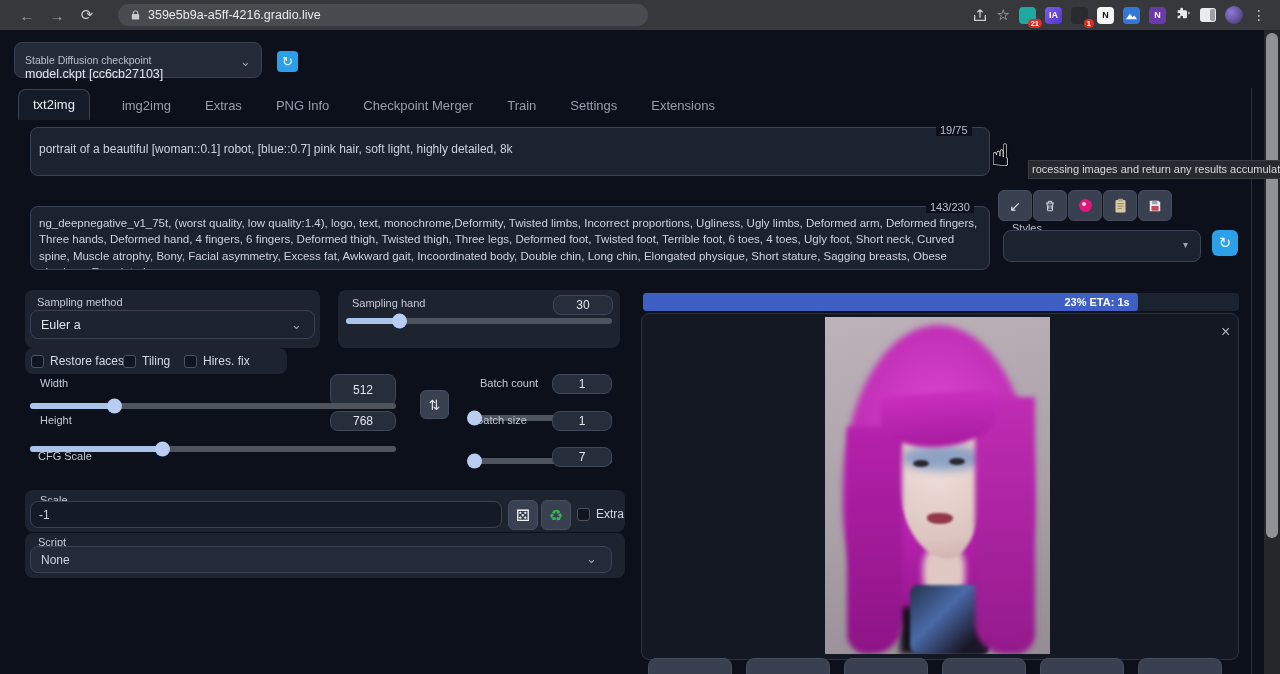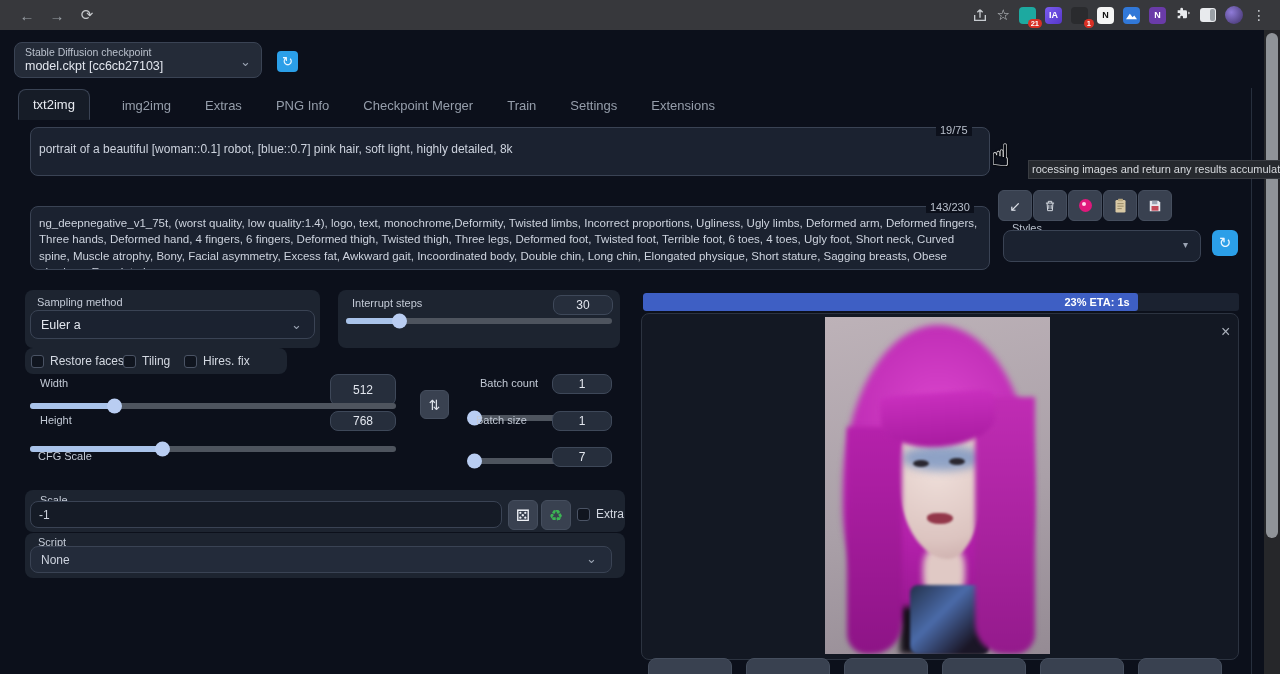--- a/index.html
+++ b/index.html
@@ -42,20 +42,26 @@
 </style>
 </head>
 <body>
 
 <div class="screen">
 
   <div class="abs chrome">
     <span class="nav-glyph" style="margin-left:12px">←</span>
     <span class="nav-glyph">→</span>
     <span class="nav-glyph" style="color:#c6c9cc">⟳</span>
+    <div class="url-pill">
+      <svg width="11" height="12" viewBox="0 0 24 24">
+          <path fill="#c7cbcf" d="M6 10V8a6 6 0 1 1 12 0v2h1a1 1 0 0 1 1 1v10a1 1 0 0 1-1 1H5a1 1 0 0 1-1-1V11a1 1 0 0 1 1-1h1zm2 0h8V8a4 4 0 0 0-8 0v2z"></path>
+        </svg>
+      <span class="url-text">359e5b9a-a5ff-4216.gradio.live</span>
+    </div>
     <div class="chrome-right">
       <svg width="16" height="16" viewBox="0 0 24 24">
           <path fill="none" stroke="#c7cbcf" stroke-width="2" d="M4 12v8h16v-8M12 16V4m0 0l-4 4m4-4l4 4"></path>
         </svg>
       <span style="color:#c7cbcf;font-size:15px">☆</span>
       <div class="ext" style="background:#1da9a0">
         <span class="badge">21</span>
       </div>
       <div class="ext" style="background:linear-gradient(135deg,#7a5cf0,#5636c8)">
         <span>IA</span>
@@ -82,21 +88,21 @@
       </div>
       <div style="width:18px;height:18px;border-radius:50%;background:radial-gradient(circle at 35% 35%,#8f7bd8,#3d2f66)"></div>
       <span style="color:#c7cbcf;font-size:14px">⋮</span>
     </div>
   </div>
 
   <div class="abs" style="left:1251px;top:88px;width:1px;height:586px;background:#272f3d"></div>
   <div class="abs" style="left:1264px;top:30px;width:16px;height:644px;background:#26272a"></div>
   <div class="abs" style="left:1266px;top:33px;width:12px;height:505px;background:#8f9398;border-radius:6px"></div>
 
-  <div class="abs input-box" style="left:14px;top:42px;width:248px;height:36px;background:#242b38;padding:3px 10px">
+  <div class="abs input-box" style="left:14px;top:42px;width:248px;height:36px;background:#242b38;padding:11px 10px">
     <div style="font-size:10.5px;color:#b9c0cc">Stable Diffusion checkpoint</div>
     <div style="font-size:12.5px;color:#e2e6ee;margin-top:1px">model.ckpt [cc6cb27103]</div>
     <span class="chev" style="position:absolute;right:10px;top:11px">⌄</span>
   </div>
   <div class="abs bluebtn" style="left:277px;top:51px;width:21px;height:21px;font-size:13px">↻</div>
 
   <div class="abs" style="left:18px;top:89px;display:flex;gap:30px;align-items:flex-end">
     <div class="tab active">txt2img</div>
     <div class="tab">img2img</div>
     <div class="tab">Extras</div>
@@ -157,21 +163,21 @@
   <div class="abs bluebtn" style="left:1212px;top:230px;width:26px;height:26px;border-radius:6px;font-size:15px">↻</div>
 
   <div class="abs block" style="left:25px;top:290px;width:295px;height:58px"></div>
   <div class="abs lbl" style="left:37px;top:296px">Sampling method</div>
   <div class="abs input-box" style="left:30px;top:310px;width:285px;height:29px">
     <span style="position:absolute;left:10px;top:7px;font-size:12.5px;color:#e2e6ee">Euler a</span>
     <span class="chev" style="position:absolute;right:12px;top:6px">⌄</span>
   </div>
 
   <div class="abs block" style="left:338px;top:290px;width:282px;height:58px"></div>
-  <div class="abs lbl" style="left:352px;top:297px">Interrupt steps</div>
+  <div class="abs lbl" style="left:352px;top:297px">Sampling hand</div>
   <div class="abs valbox" style="left:553px;top:295px;width:60px;height:20px">30</div>
   <div class="abs track" style="left:346px;top:318px;width:266px">
     <div class="fill" style="width: 20%;">
         <div class="thumb"></div>
       </div>
   </div>
 
   <div class="abs block" style="left:25px;top:348px;width:262px;height:26px"></div>
   <div class="abs" style="left:31px;top:354px;display:flex;align-items:center;gap:6px">
     <div class="chk"></div>

